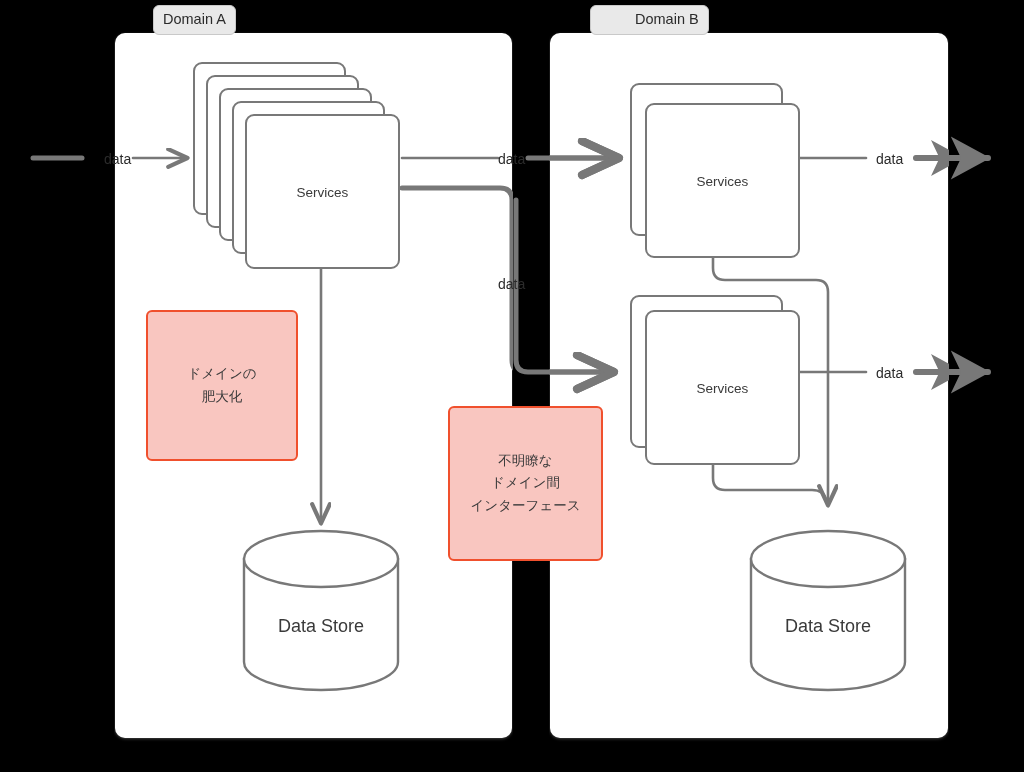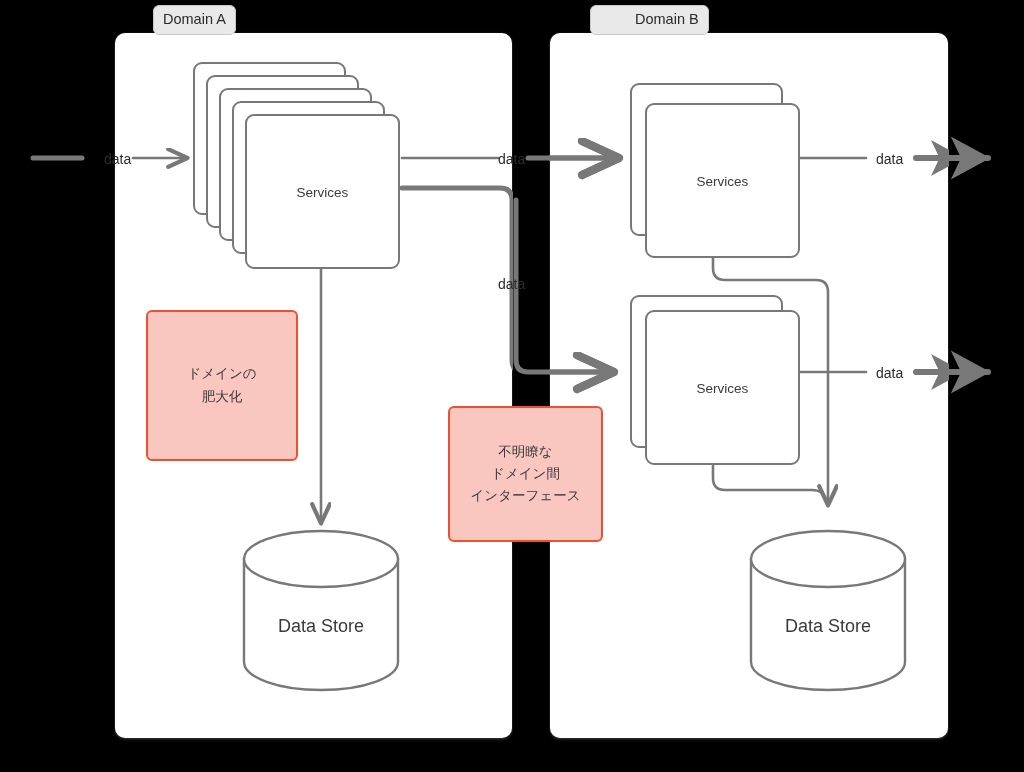--- a/index.html
+++ b/index.html
@@ -200,21 +200,21 @@
   <svg class="svg-layer" viewBox="0 0 1024 772" style="z-index:19;">
     <g stroke="#787878" fill="none" stroke-linecap="round">
       <line x1="33" y1="158" x2="82" y2="158" stroke-width="5"></line>
       <line x1="528" y1="158" x2="620" y2="158" stroke-width="5" marker-end="url(#arrowOpen)"></line>
       <path d="M516,200 V360 Q516,372 528,372 H615" stroke-width="5" marker-end="url(#arrowOpen)"></path>
       <line x1="916" y1="158" x2="988" y2="158" stroke-width="6" marker-end="url(#arrowSolid)"></line>
       <line x1="916" y1="372" x2="988" y2="372" stroke-width="6" marker-end="url(#arrowSolid)"></line>
     </g>
   </svg>
 
-  <div class="redbox" style="left:448px; top:406px; width:155px; height:136px;">
+  <div class="redbox" style="left:448px; top:406px; width:155px; height:155px;">
     <div class="redbox-text">不明瞭な
 ドメイン間
 インターフェース</div>
   </div>
 
   <div class="edge-label" style="left:104px; top:152px;">data</div>
 
   <div class="edge-label" style="left:498px; top:152px;">data</div>
 
   <div class="edge-label" style="left:498px; top:277px;">data</div>

